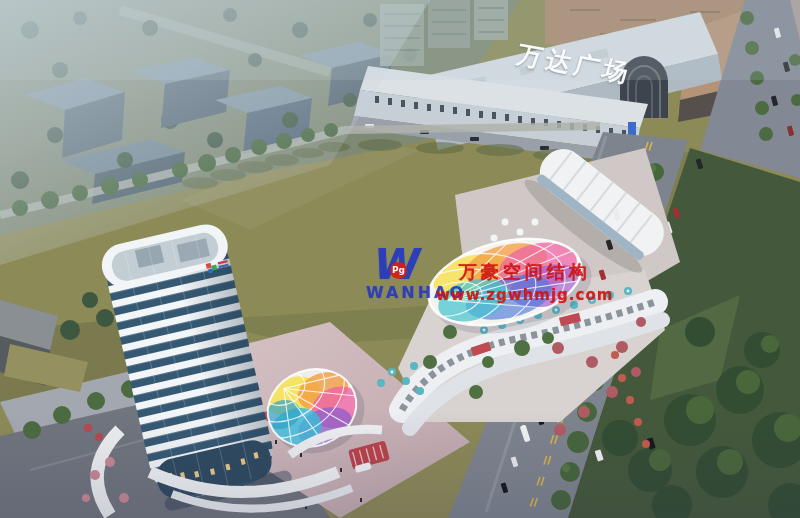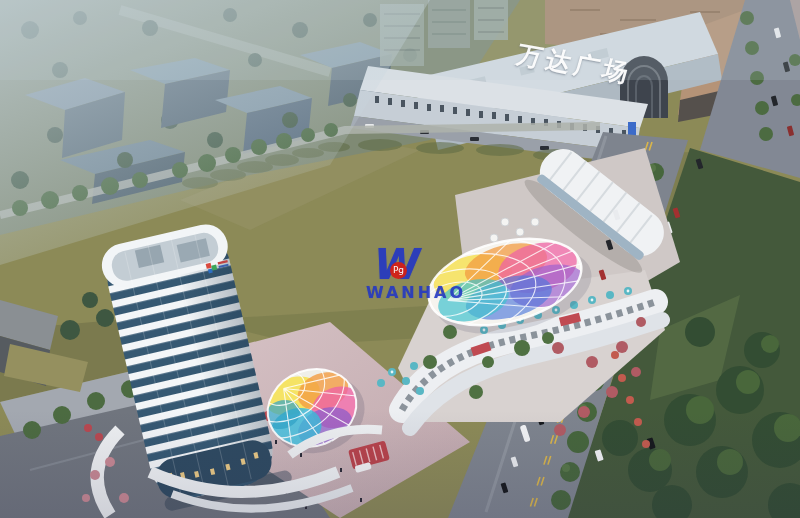--- a/index.html
+++ b/index.html
@@ -13,21 +13,21 @@
     letter-spacing:4px;white-space:nowrap;
     text-shadow:0 1px 2px rgba(90,100,115,.55);}
   
   .watermark{position:absolute;left:362px;top:250px;z-index:4;width:230px;height:60px;}
   .wm-logo{position:absolute;left:0;top:0;width:78px;height:52px;}
   .wm-w{position:absolute;left:12px;top:-6px;font-size:42px;font-weight:bold;
         font-style:italic;color:#2438C2;opacity:.92;line-height:1;
         text-shadow:0 0 1px rgba(36,56,194,.6);}
   .wm-badge{position:absolute;left:28px;top:12px;width:17px;height:17px;
         background:#D32016;border-radius:50%;color:#fff;font-size:9px;
-        font-weight:normal;text-align:center;line-height:17px;opacity:.95;}
+        font-weight:bold;text-align:center;line-height:17px;opacity:.95;}
   .wm-name{position:absolute;left:4px;top:33px;font-size:16px;font-weight:bold;
         color:#2438C2;letter-spacing:3px;opacity:.9;white-space:nowrap;
         text-shadow:0 0 1px rgba(36,56,194,.5);}
   .wm-text{position:absolute;left:74px;top:10px;text-align:center;color:#CE1312;}
   .wm-line1{font-size:18px;font-weight:bold;letter-spacing:4px;white-space:nowrap;
         text-shadow:0 0 1px rgba(206,19,18,.7);opacity:.9;}
   .wm-line2{font-size:15px;font-weight:bold;letter-spacing:1px;white-space:nowrap;
         margin-top:2px;text-shadow:0 0 1px rgba(206,19,18,.7);opacity:.9;}
 </style>
 </head>
@@ -567,14 +567,18 @@
 </svg>
 
 <div class="mall-sign">万达广场</div>
 
 <div class="watermark">
   <div class="wm-logo">
     <span class="wm-w">W</span>
     <span class="wm-badge">Pg</span>
     <span class="wm-name">WANHAO</span>
   </div>
+  <div class="wm-text">
+    <div class="wm-line1">万豪空间结构</div>
+    <div class="wm-line2">www.zgwhmjg.com</div>
+  </div>
 </div>
 </div>
 
 </body></html>

